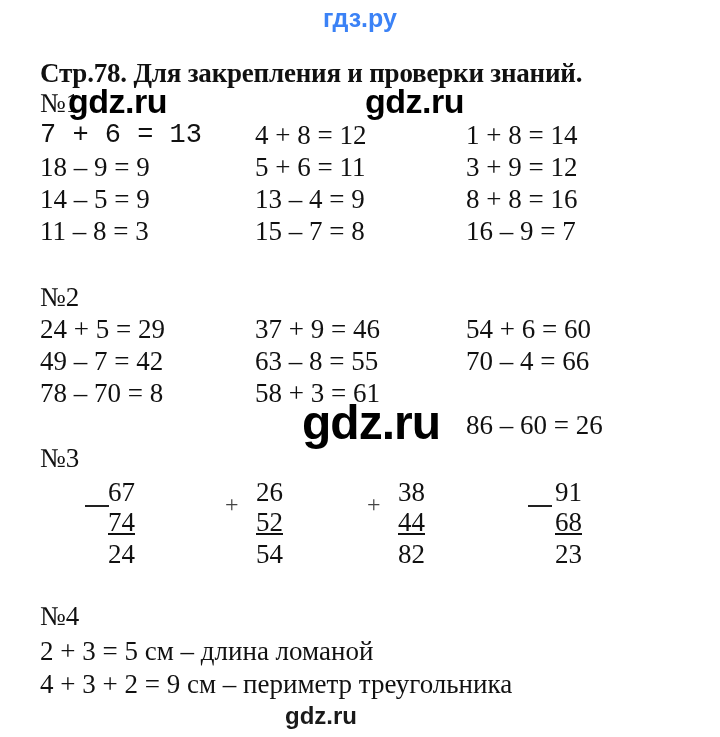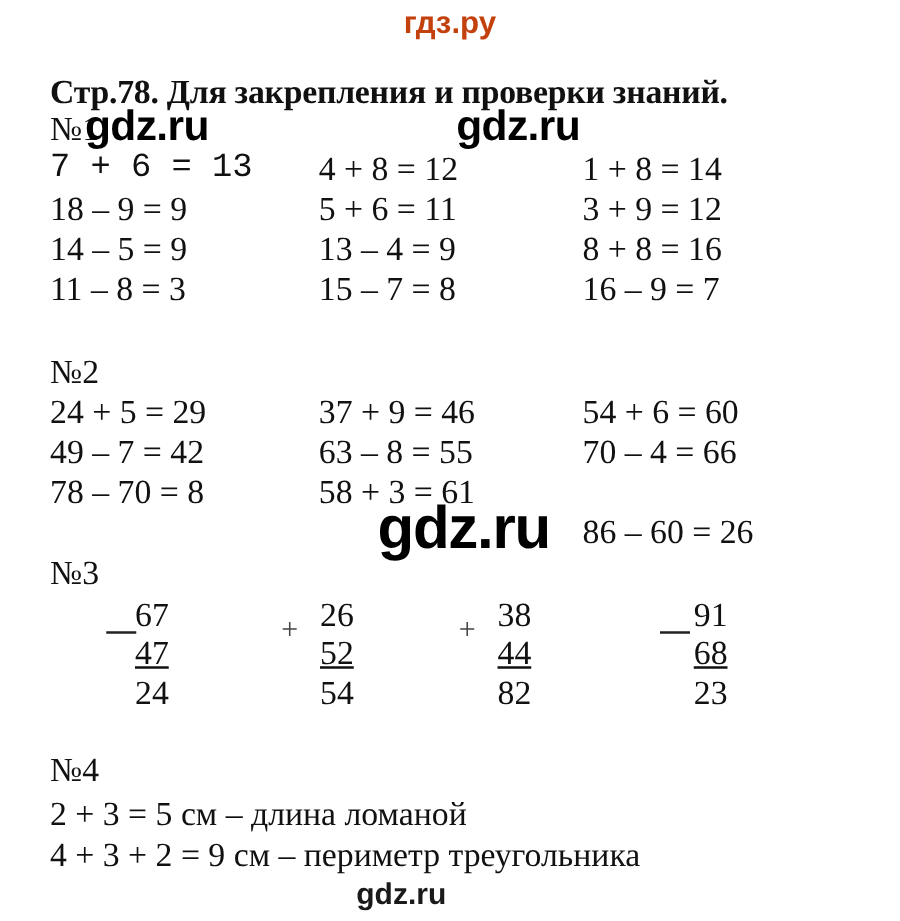--- a/index.html
+++ b/index.html
@@ -1,20 +1,20 @@
 <!DOCTYPE html>
 <html><head>
   <meta charset="utf-8">
   <style>
     html, body { margin: 0; padding: 0; background: #ffffff; }
     body { width: 720px; height: 737px; position: relative; overflow: hidden; color: #111; }
     .serif { font-family: "Liberation Serif", "DejaVu Serif", serif; }
     .sans { font-family: "Liberation Sans", "DejaVu Sans", sans-serif; }
     .abs { position: absolute; white-space: nowrap; }
-    .site-header { left: 0; width: 720px; top: 4px; text-align: center; font-size: 25px; font-weight: bold; color: #c2410c; }
+    .site-header { left: 0; width: 720px; top: 4px; text-align: center; font-size: 25px; font-weight: bold; color: #3b82f6; }
     .page-title { left: 40px; top: 58px; font-size: 27px; font-weight: bold; letter-spacing: -0.2px; }
     .num-label { font-size: 27px; }
     .eq { font-size: 27px; line-height: 32px; }
     .wm-small { font-size: 34px; font-weight: bold; color: #000; letter-spacing: -0.5px; }
     .wm-large { font-size: 48px; font-weight: bold; color: #000; letter-spacing: -1px; }
     .wm-footer { font-size: 24px; font-weight: bold; color: #1a1a1a; }
     .col-op { position: absolute; width: 80px; height: 100px; }
     .col-op .n { position: absolute; right: 0; font-size: 27px; line-height: 30px; }
     .col-op .n1 { top: 0; }
     .col-op .n2 { top: 30px; }
@@ -62,21 +62,21 @@
 <div class="abs serif eq" style="left:466px; top:345px;">70 – 4 = 66</div>
 <div class="abs serif eq" style="left:466px; top:377px;margin-top:32px;">86 – 60 = 26</div>
 
 <div class="abs sans wm-large" style="left:302px; top:395px;">gdz.ru</div>
 
 <div class="abs serif num-label" style="left:40px; top:443px;">№3</div>
 
 <div class="col-op serif" style="left:55px; top:477px;">
   <div class="sign-minus" style="left:30px; top:28px;"></div>
   <div class="n n1">67</div>
-  <div class="n n2" style="text-decoration: underline; text-decoration-thickness: 2px; text-underline-offset: 2px;">47</div>
+  <div class="n n2" style="text-decoration: underline; text-decoration-thickness: 2px; text-underline-offset: 2px;">74</div>
   <div class="n n3">24</div>
 </div>
 
 <div class="col-op serif" style="left:203px; top:477px;">
   <div class="sign" style="left:22px; top:14px;">+</div>
   <div class="n n1">26</div>
   <div class="n n2" style="text-decoration: underline; text-decoration-thickness: 2px; text-underline-offset: 2px;">52</div>
   <div class="n n3">54</div>
 </div>
 

